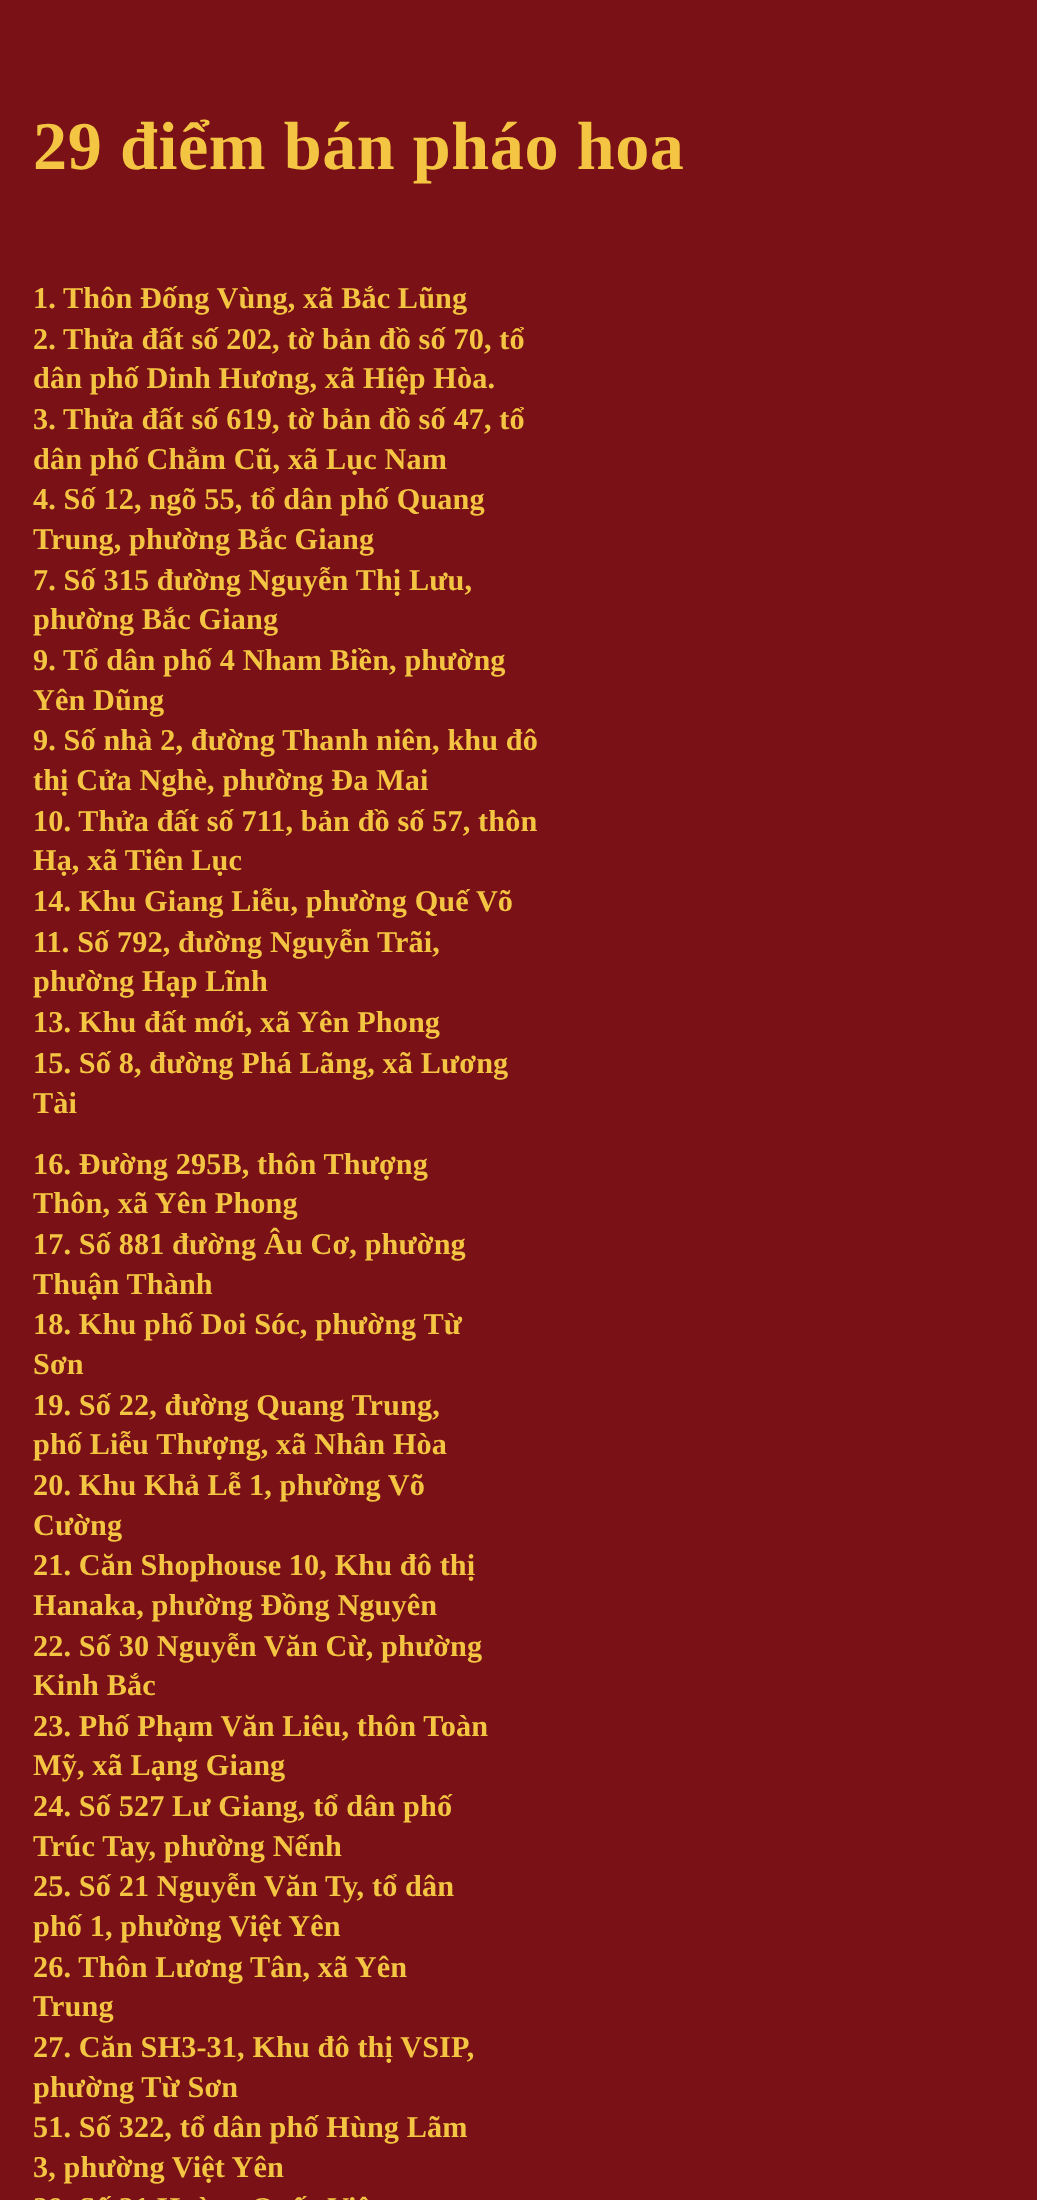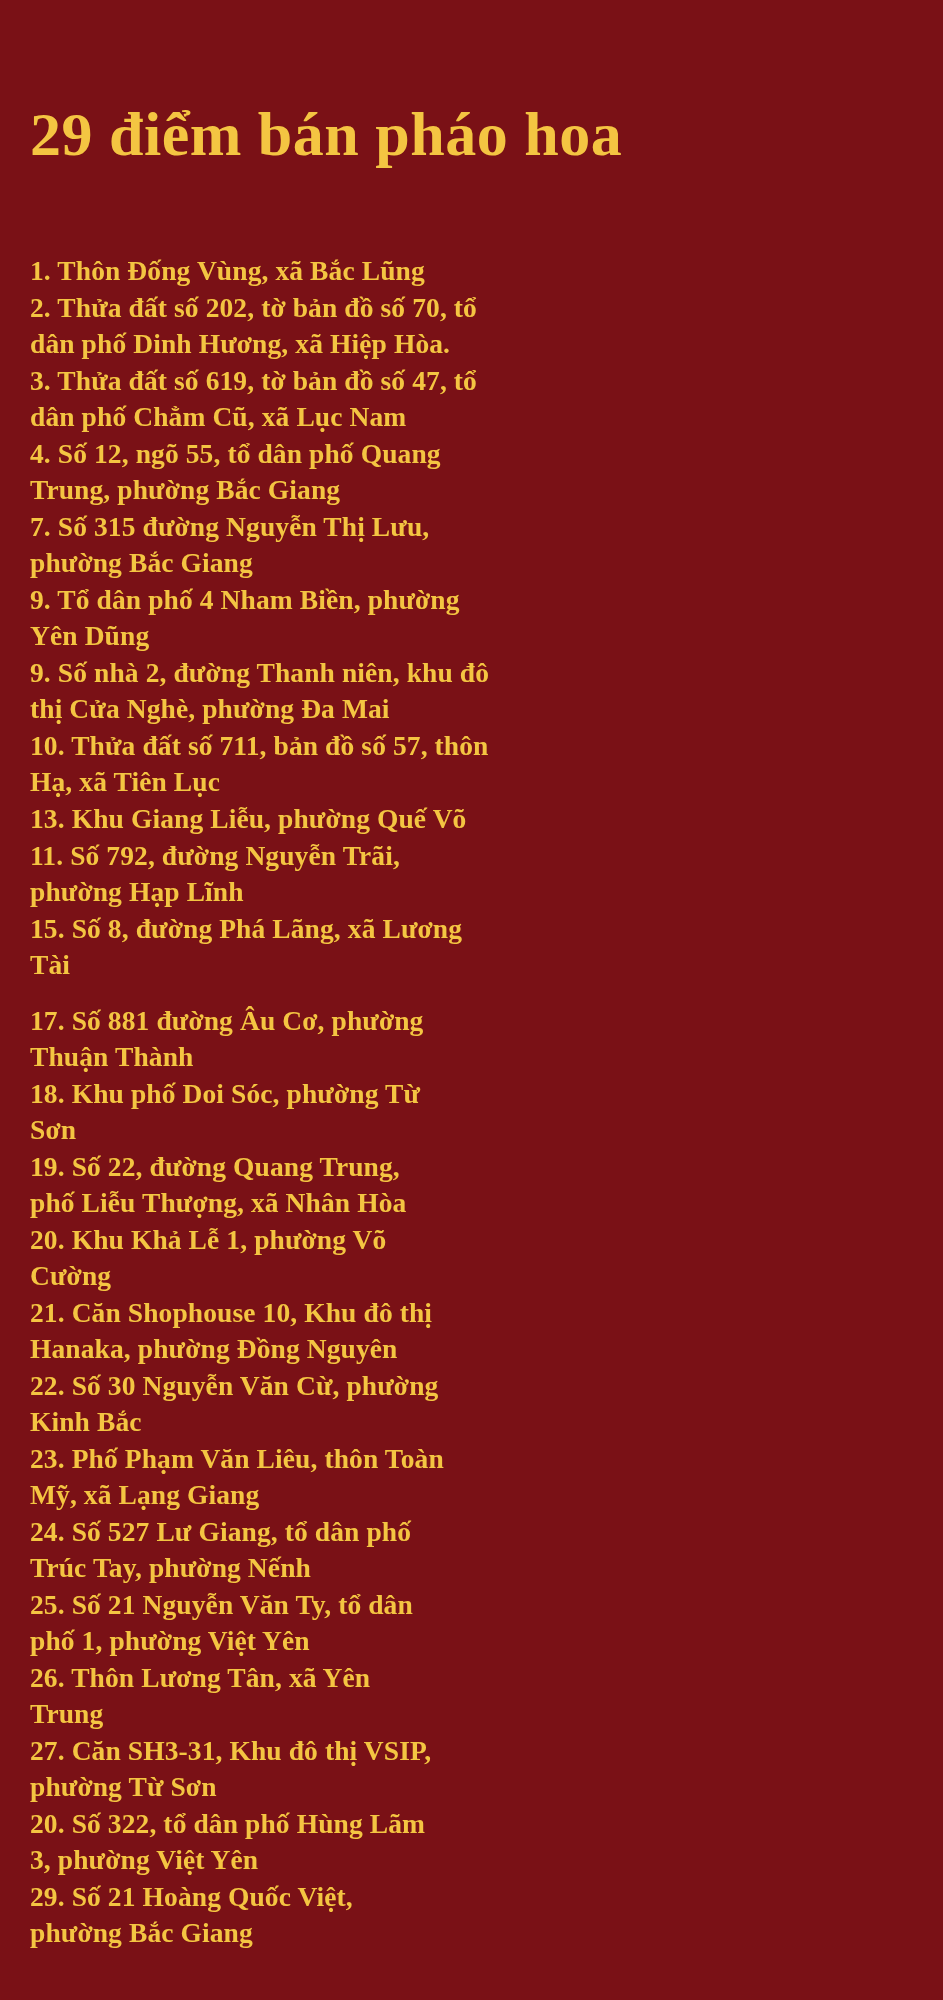--- a/index.html
+++ b/index.html
@@ -61,34 +61,36 @@
   <div class="columns">
     <div class="col">
       <p class="entry">1. Thôn Đống Vùng, xã Bắc Lũng</p>
       <p class="entry">2. Thửa đất số 202, tờ bản đồ số 70, tổ dân phố Dinh Hương, xã Hiệp Hòa.</p>
       <p class="entry">3. Thửa đất số 619, tờ bản đồ số 47, tổ dân phố Chẳm Cũ, xã Lục Nam</p>
       <p class="entry">4. Số 12, ngõ 55, tổ dân phố Quang Trung, phường Bắc Giang</p>
       <p class="entry">7. Số 315 đường Nguyễn Thị Lưu, phường Bắc Giang</p>
       <p class="entry">9. Tổ dân phố 4 Nham Biền, phường Yên Dũng</p>
       <p class="entry">9. Số nhà 2, đường Thanh niên, khu đô thị Cửa Nghè, phường Đa Mai</p>
       <p class="entry">10. Thửa đất số 711, bản đồ số 57, thôn Hạ, xã Tiên Lục</p>
-      <p class="entry">13. Khu Giang Liễu, phường Quế Võ</p>
+      <p class="entry">14. Khu Giang Liễu, phường Quế Võ</p>
       <p class="entry">11. Số 792, đường Nguyễn Trãi, phường Hạp Lĩnh</p>
+      <p class="entry">13. Khu đất mới, xã Yên Phong</p>
       <p class="entry">15. Số 8, đường Phá Lãng, xã Lương Tài</p>
     </div>
 
     <div class="col col-right">
+      <p class="entry">16. Đường 295B, thôn Thượng Thôn, xã Yên Phong</p>
       <p class="entry">17. Số 881 đường Âu Cơ, phường Thuận Thành</p>
       <p class="entry">18. Khu phố Doi Sóc, phường Từ Sơn</p>
       <p class="entry">19. Số 22, đường Quang Trung, phố Liễu Thượng, xã Nhân Hòa</p>
       <p class="entry">20. Khu Khả Lễ 1, phường Võ Cường</p>
       <p class="entry">21. Căn Shophouse 10, Khu đô thị Hanaka, phường Đồng Nguyên</p>
       <p class="entry">22. Số 30 Nguyễn Văn Cừ, phường Kinh Bắc</p>
       <p class="entry">23. Phố Phạm Văn Liêu, thôn Toàn Mỹ, xã Lạng Giang</p>
       <p class="entry">24. Số 527 Lư Giang, tổ dân phố Trúc Tay, phường Nếnh</p>
       <p class="entry">25. Số 21 Nguyễn Văn Ty, tổ dân phố 1, phường Việt Yên</p>
       <p class="entry">26. Thôn Lương Tân, xã Yên Trung</p>
       <p class="entry">27. Căn SH3-31, Khu đô thị VSIP, phường Từ Sơn</p>
-      <p class="entry">20. Số 322, tổ dân phố Hùng Lãm 3, phường Việt Yên</p>
+      <p class="entry">51. Số 322, tổ dân phố Hùng Lãm 3, phường Việt Yên</p>
       <p class="entry">29. Số 21 Hoàng Quốc Việt, phường Bắc Giang</p>
     </div>
   </div>
 </div>
 
 </body></html>

